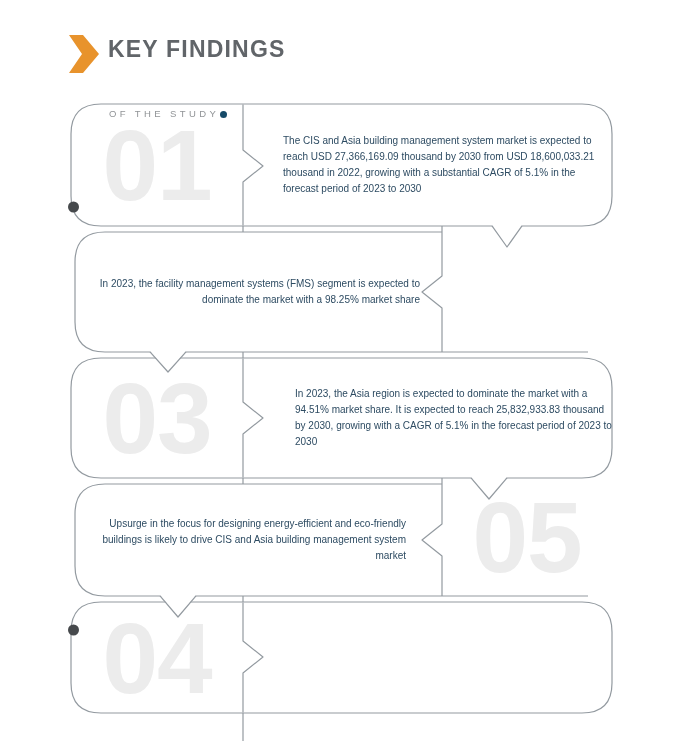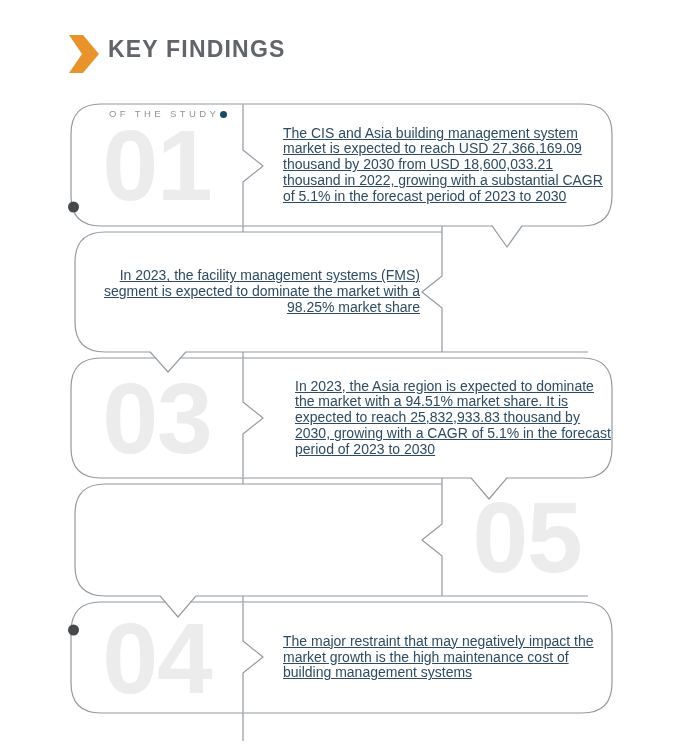--- a/index.html
+++ b/index.html
@@ -25,21 +25,21 @@
     display:inline-block;width:7px;height:7px;border-radius:50%;
     background:#164A68;margin-left:1px;vertical-align:-1px;
   }
 
   
   .num,.txt{position:absolute;display:flex;align-items:center;}
   .num{
     justify-content:center;color:#ececec;font-weight:bold;
     font-size:100px;line-height:1;letter-spacing:-1px;user-select:none;
   }
-  .txt{color:#2d4b62;font-size:14px;line-height:15.8px;text-decoration:underline;}
+  .txt{color:#2d4b62;font-size:10px;line-height:15.8px;}
   .txt p{margin:0;width:100%;}
   .txt.left p{text-align:left;}
   .txt.right p{text-align:right;}
 
   .r1-num{left:71px;top:104px;width:172px;height:122px;}
   .r1-txt{left:283px;top:104px;width:320px;height:122px;}
   .r2-num{left:442px;top:226px;width:170px;height:126px;}
   .r2-txt{left:95px; top:232px;width:325px;height:120px;}
   .r3-num{left:71px;top:358px;width:172px;height:120px;text-align:right;}
   .r3-txt{left:283px;top:358px;width:320px;height:120px;margin-left:12px;}
@@ -107,19 +107,19 @@
   <div class="txt right r2-txt">
       <p>In 2023, the facility management systems (FMS) segment is expected to dominate the market with a 98.25% market share</p>
     </div>
 
   <div class="num r3-num">03</div>
   <div class="txt left r3-txt">
       <p>In 2023, the Asia region is expected to dominate the market with a 94.51% market share. It is expected to reach 25,832,933.83 thousand by 2030, growing with a CAGR of 5.1% in the forecast period of 2023 to 2030</p>
     </div>
 
   <div class="num r4-num">05</div>
+  <div class="txt right r4-txt">
+      <p>Upsurge in the focus for designing energy-efficient and eco-friendly buildings is likely to drive CIS and Asia building management system market</p>
+    </div>
 
   <div class="num r5-num">04</div>
-  <div class="txt left r5-txt">
-      <p>The major restraint that may negatively impact the market growth is the high maintenance cost of building management systems</p>
-    </div>
 
 </div>
 
 </body></html>

